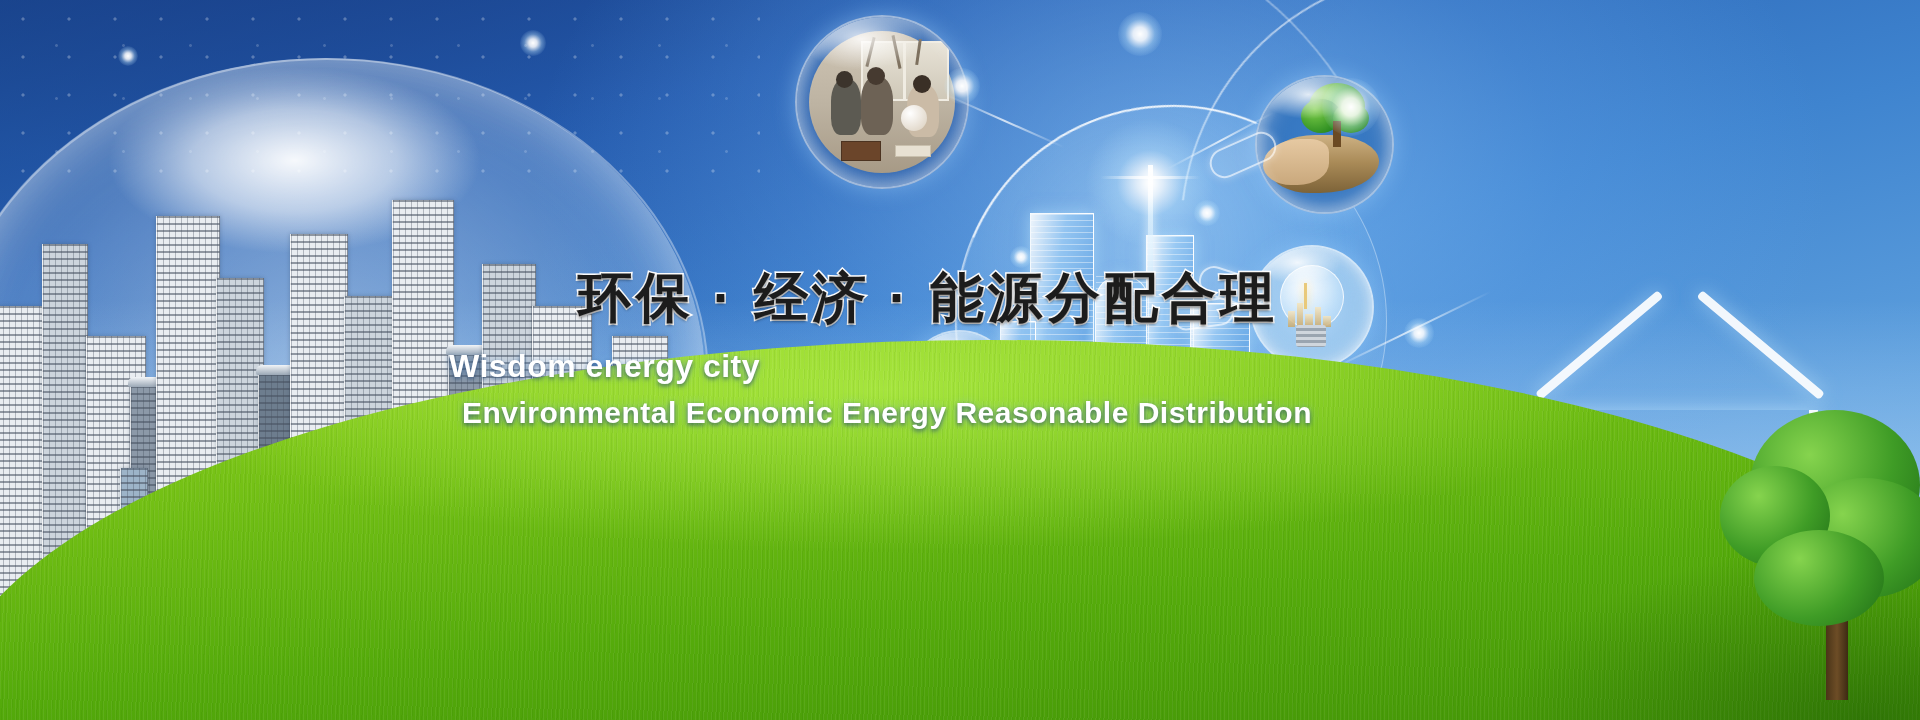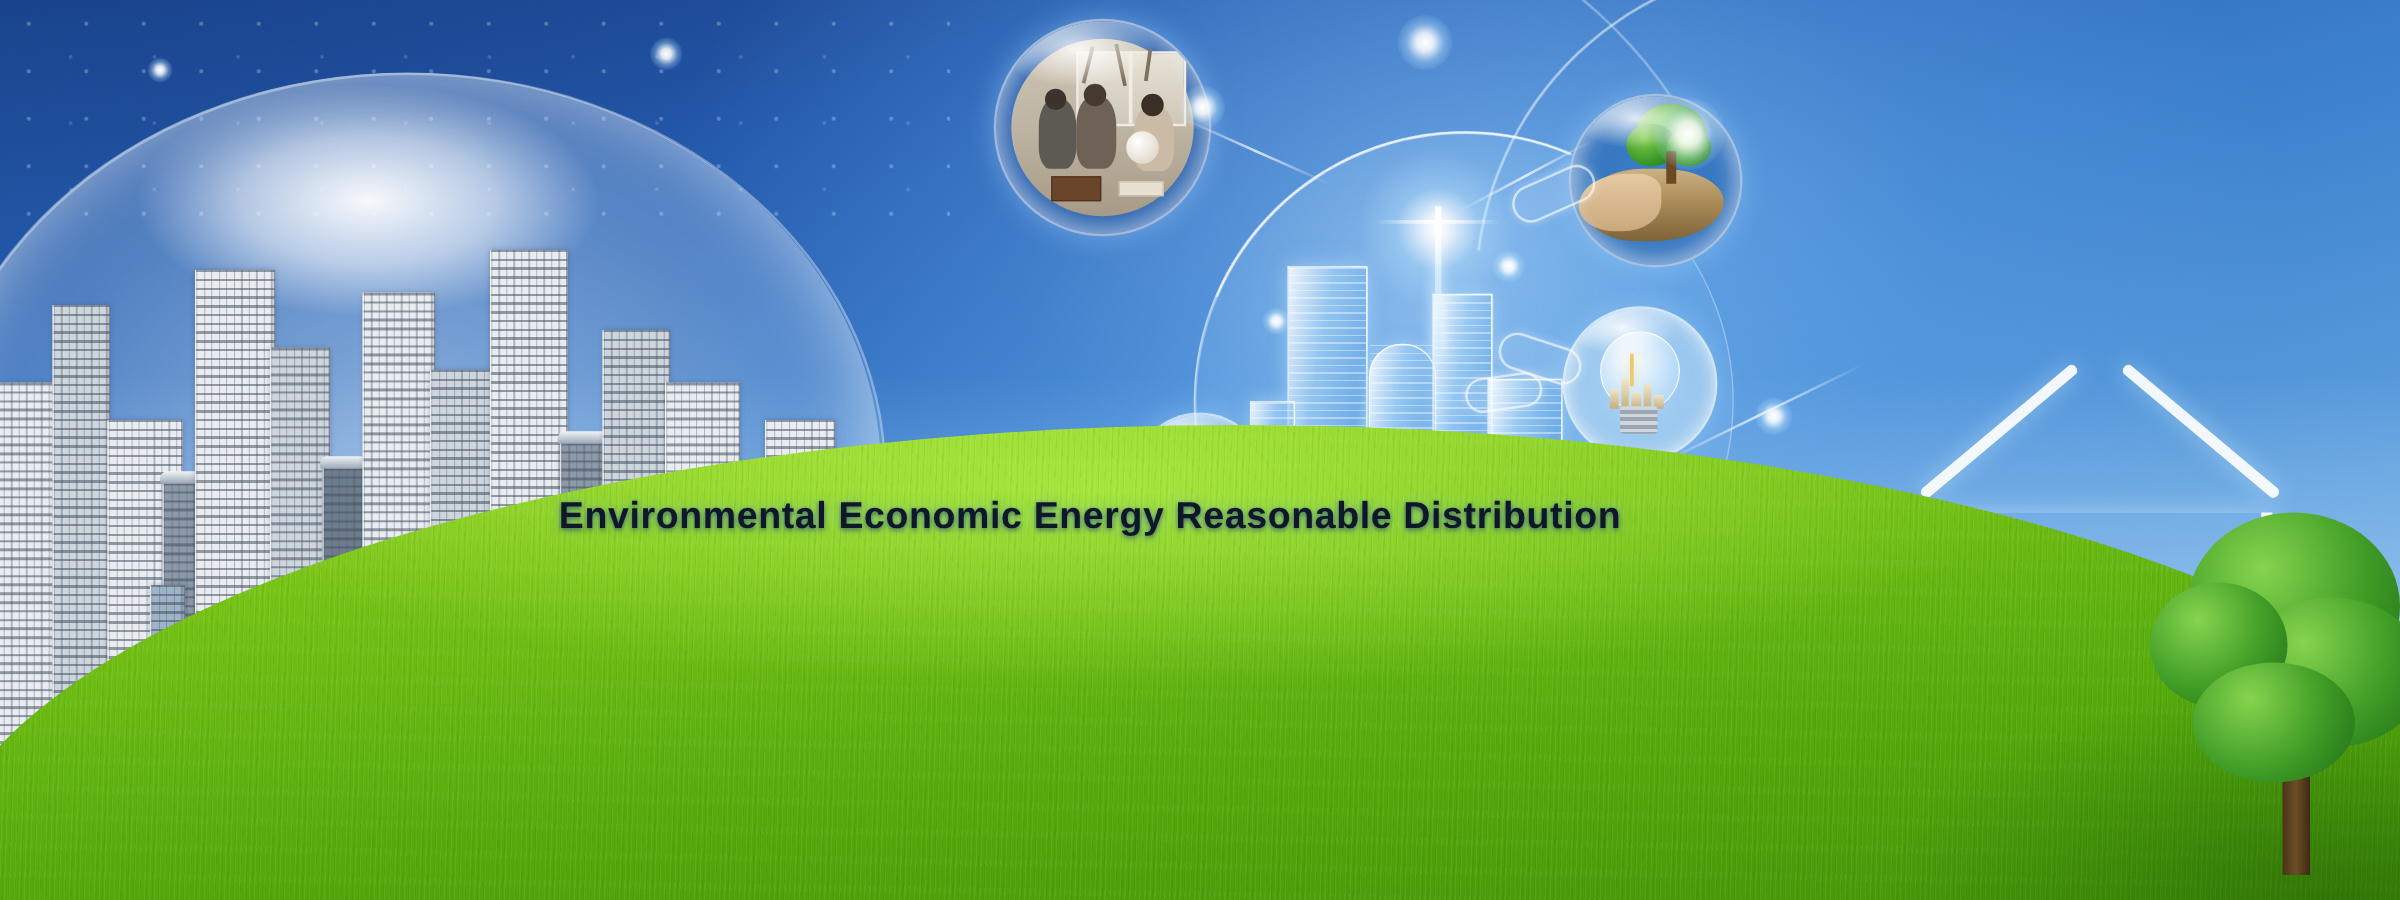--- a/index.html
+++ b/index.html
@@ -251,22 +251,22 @@
     -webkit-text-stroke:3px #ffffff;
     paint-order:stroke fill;
     text-shadow:0 2px 3px rgba(0,0,0,.45);
   }
   .en-1{
     position:absolute;left:449px;top:348px;
     font-size:32px;font-weight:bold;color:#ffffff;letter-spacing:.5px;
     text-shadow:0 2px 4px rgba(20,50,95,.65), 0 0 10px rgba(120,180,240,.45);
   }
   .en-2{
-    position:absolute;left:447px;top:396px;
-    font-size:30px;font-weight:bold;color:#0f172a;letter-spacing:.5px;
+    position:absolute;left:462px;top:396px;
+    font-size:30px;font-weight:bold;color:#ffffff;letter-spacing:.5px;
     text-shadow:0 2px 4px rgba(20,50,95,.65), 0 0 10px rgba(120,180,240,.45);
   }
 </style>
 </head>
 <body>
 
 <div id="banner">
 
   <div class="sky"></div>
   <div class="sky-haze"></div>
@@ -421,16 +421,18 @@
 
   <div class="rtree">
     <div class="trunk"></div>
     <div class="crown" style="right:20px;top:10px;width:170px;height:150px;"></div>
     <div class="crown" style="right:0px;top:78px;width:150px;height:120px;"></div>
     <div class="crown" style="right:110px;top:66px;width:110px;height:100px;"></div>
     <div class="crown" style="right:56px;top:130px;width:130px;height:96px;"></div>
   </div>
 
   <div class="txt-block">
+    <div class="cn-sub">环保 · 经济 · 能源分配合理</div>
+    <div class="en-1">Wisdom energy city</div>
     <div class="en-2">Environmental Economic  Energy Reasonable Distribution</div>
   </div>
 
 </div>
 
 </body></html>

